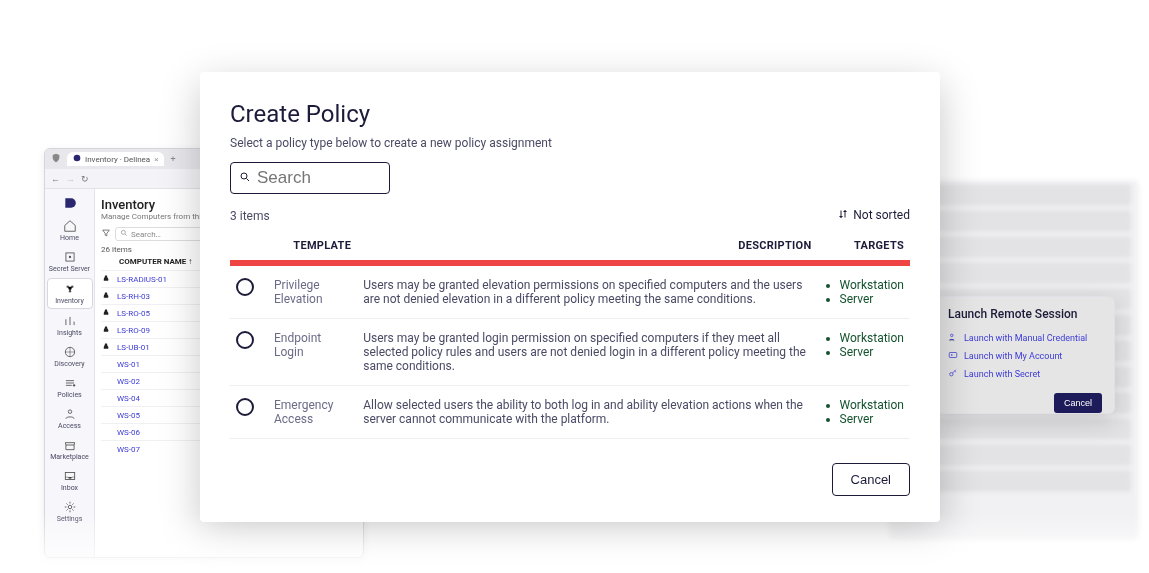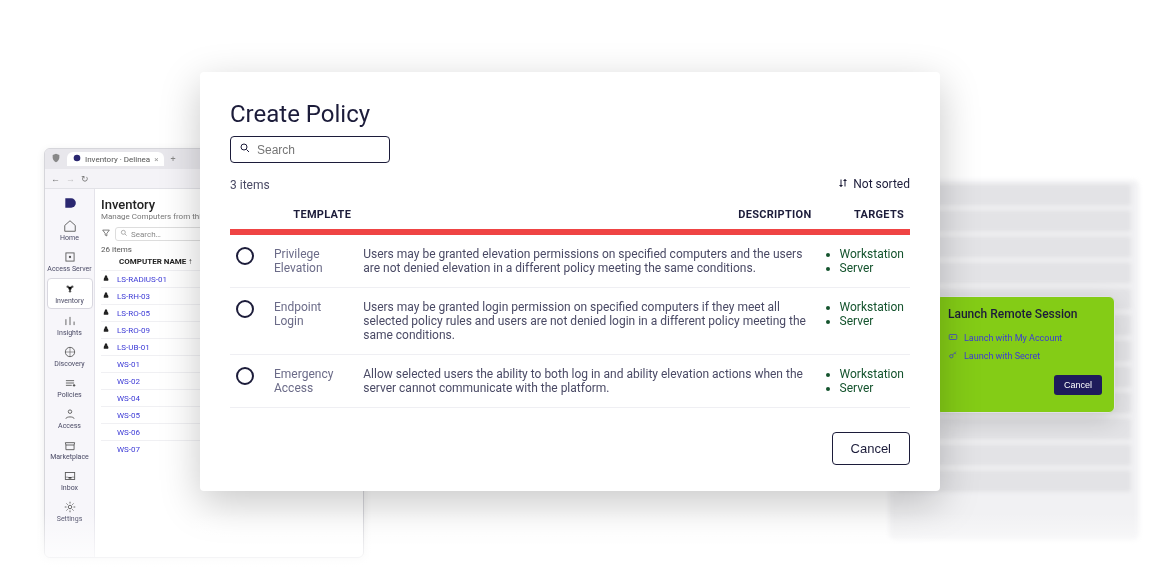--- a/index.html
+++ b/index.html
@@ -105,22 +105,22 @@
   .os-win span:nth-child(1){background:#f25022}
   .os-win span:nth-child(2){background:#7fba00}
   .os-win span:nth-child(3){background:#00a4ef}
   .os-win span:nth-child(4){background:#ffb900}
 
   
   .launch {
     position:absolute;
     top: 296px; right: 34px;
     width: 180px;
-    background:#84cc16; border:1px solid #e0e0e6;
-    border-radius:6px; padding:10px 12px 17px;
+    background:#e5e5e5; border:1px solid #e0e0e6;
+    border-radius:6px; padding:10px 12px 0;
     box-shadow: 0 8px 24px rgba(0,0,0,.15);
     font-size:10px;
   }
   .launch h3 { font-size:12px; font-weight:500; margin-bottom:8px; color:#1c1c3a; }
   .launch .opt {
     display:flex; align-items:center; gap:6px;
     color:#3d3bd6; font-size:9px; padding:3px 0; cursor:pointer;
   }
   .launch .opt svg { width:10px; height:10px; }
   .launch .btn {
@@ -140,21 +140,21 @@
     padding: 28px 30px 26px;
   }
   .modal h1 { font-size:24px; font-weight:400; color:#1c1c3a; margin-bottom:8px; }
   .modal .subtitle { font-size:12px; color:#4a4a65; margin-bottom:12px; }
   .modal .searchbox {
     width:160px; border:1.5px solid #1c1c3a; border-radius:4px;
     display:flex; align-items:center; gap:6px; padding:5px 8px; font-size:12px;
     margin-bottom:14px;
   }
   .modal .searchbox svg { width:12px; height:12px; flex-shrink:0; }
-  .modal .searchbox input { border:none; outline:none; font-size:12px; width:100%; background:transparent; }
+  .modal .searchbox input { border:none; outline:none; font-size:17px; width:100%; background:transparent; }
   .modal .meta { display:flex; align-items:center; justify-content:space-between; margin-bottom:8px; font-size:12px; color:#4a4a65; }
   .modal .sort { display:flex; align-items:flex-start; gap:4px; color:#1c1c3a; cursor:pointer; font-size:12px; }
   .modal .sort svg { width:12px; height:12px; }
   .modal table { width:100%; border-collapse:collapse; font-size:12px; }
   .modal th {
     text-align:right; font-size:11px; font-weight:700; letter-spacing:.3px;
     color:#1c1c3a; padding:8px 6px; border-bottom:6px solid #ef4444;
   }
   .modal th:first-child { width:38px; }
   .modal td { padding:12px 6px; border-bottom:1px solid #efeff3; vertical-align:top; color:#4a4a65; }
@@ -243,21 +243,21 @@
         <svg viewBox="0 0 24 24">
             <path fill="none" stroke="#555" stroke-width="1.5" d="M3 11l9-8 9 8v10H3z"></path>
           </svg>
         <span>Home</span>
       </div>
       <div class="nav">
         <svg viewBox="0 0 24 24">
             <rect x="5" y="5" width="14" height="14" fill="none" stroke="#555" stroke-width="1.5"></rect>
             <circle cx="12" cy="12" r="2" fill="#555"></circle>
           </svg>
-        <span>Access Server</span>
+        <span>Secret Server</span>
       </div>
       <div class="nav sel">
         <svg viewBox="0 0 24 24">
             <circle cx="8" cy="8" r="2" fill="#555"></circle>
             <circle cx="16" cy="8" r="2" fill="#555"></circle>
             <circle cx="12" cy="16" r="2" fill="#555"></circle>
             <path stroke="#555" d="M8 8l4 8 4-8"></path>
           </svg>
         <span>Inventory</span>
       </div>
@@ -390,37 +390,45 @@
           </div>
         </div>
     </div>
   </div>
 </div>
 
 <div class="launch">
   <h3>Launch Remote Session</h3>
   <div class="opt">
     <span><svg viewBox="0 0 24 24">
+          <circle cx="9" cy="8" r="3" fill="none" stroke="#3d3bd6" stroke-width="1.8"></circle>
+          <path stroke="#3d3bd6" stroke-width="1.8" d="M3 20c0-3 12-3 12 0"></path>
+        </svg></span>
+    <span>Launch with Manual Credential</span>
+  </div>
+  <div class="opt">
+    <span><svg viewBox="0 0 24 24">
           <rect x="3" y="6" width="18" height="12" rx="2" fill="none" stroke="#3d3bd6" stroke-width="1.8"></rect>
           <circle cx="9" cy="12" r="2" fill="#3d3bd6"></circle>
         </svg></span>
     <span>Launch with My Account</span>
   </div>
   <div class="opt">
     <span><svg viewBox="0 0 24 24">
           <circle cx="8" cy="15" r="4" fill="none" stroke="#3d3bd6" stroke-width="1.8"></circle>
           <path stroke="#3d3bd6" stroke-width="1.8" d="M11 12l8-8m-3 3l3 3"></path>
         </svg></span>
     <span>Launch with Secret</span>
   </div>
   <button class="btn">Cancel</button>
 </div>
 
 <div class="modal">
   <h1>Create Policy</h1>
+  <div class="subtitle">Select a policy type below to create a new policy assignment</div>
   <div class="searchbox">
     <span>
       <svg viewBox="0 0 24 24">
           <circle cx="10" cy="10" r="6" fill="none" stroke="#1c1c3a" stroke-width="2"></circle>
           <path stroke="#1c1c3a" stroke-width="2" d="M15 15l5 5"></path>
         </svg>
     </span>
     <input type="text" placeholder="Search" style="">
   </div>
   <div class="meta">

